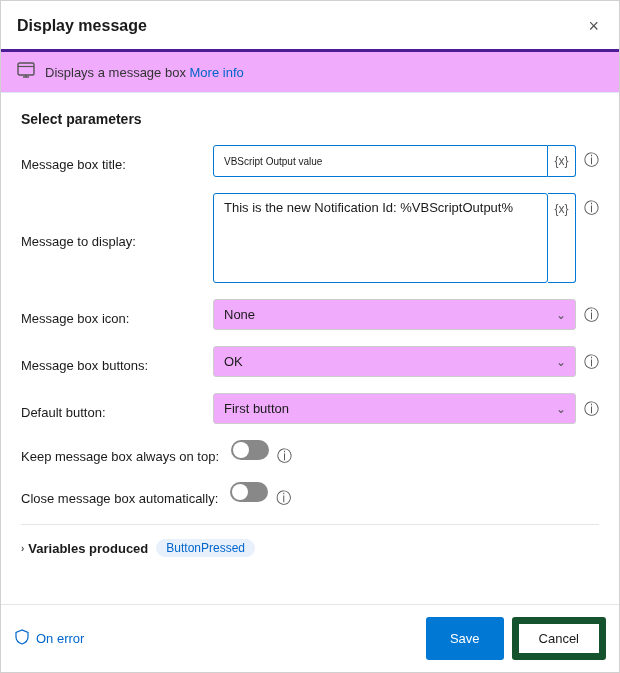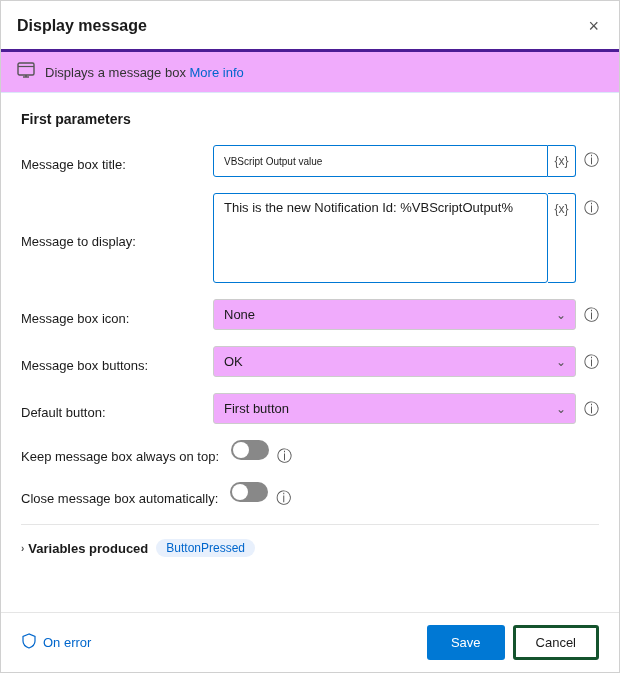--- a/index.html
+++ b/index.html
@@ -233,21 +233,21 @@
       border-radius: 12px;
       font-size: 12px;
       font-weight: 500;
     }
 
     
     .footer {
       display: flex;
       align-items: center;
       justify-content: space-between;
-      padding: 12px 20px;
+      padding: 12px 13px;
       border-top: 1px solid #e5e5e5;
       background: #fff;
       gap: 36px;
     }
     .on-error-link {
       display: flex;
       align-items: center;
       gap: 6px;
       color: #0066cc;
       font-size: 13px;
@@ -269,21 +269,21 @@
       border-radius: 3px;
       padding: 7px 24px;
       font-size: 13px;
       font-family: inherit;
       cursor: pointer;
       font-weight: 500;
     }
     .btn-cancel {
       background: #fff;
       color: #1a1a1a;
-      border: 3px solid #14532d;
+      border: 7px solid #14532d;
       border-radius: 3px;
       padding: 7px 20px;
       font-size: 13px;
       font-family: inherit;
       cursor: pointer;
     }
   </style>
 </head>
 <body>
 
@@ -301,21 +301,21 @@
       <line x1="9" y1="13" x2="9" y2="15" stroke="#555" stroke-width="1.4"></line>
     </svg>
   </span>
   <span class="info-banner-text">
     <span>Displays a message box</span>
     <a class="info-banner-link" href="#">More info</a>
   </span>
 </div>
 
 <div class="content">
-  <div class="section-title">First parameters</div>
+  <div class="section-title">Select parameters</div>
 
   <div class="form-row">
     <span class="form-label">Message box title:</span>
     <div class="form-control-wrapper">
       <div class="input-with-suffix">
         <input class="form-input" type="text" value="VBScript Output value" style="">
         <span class="input-suffix">{x}</span>
       </div>
       <span class="info-icon">ⓘ</span>
     </div>

